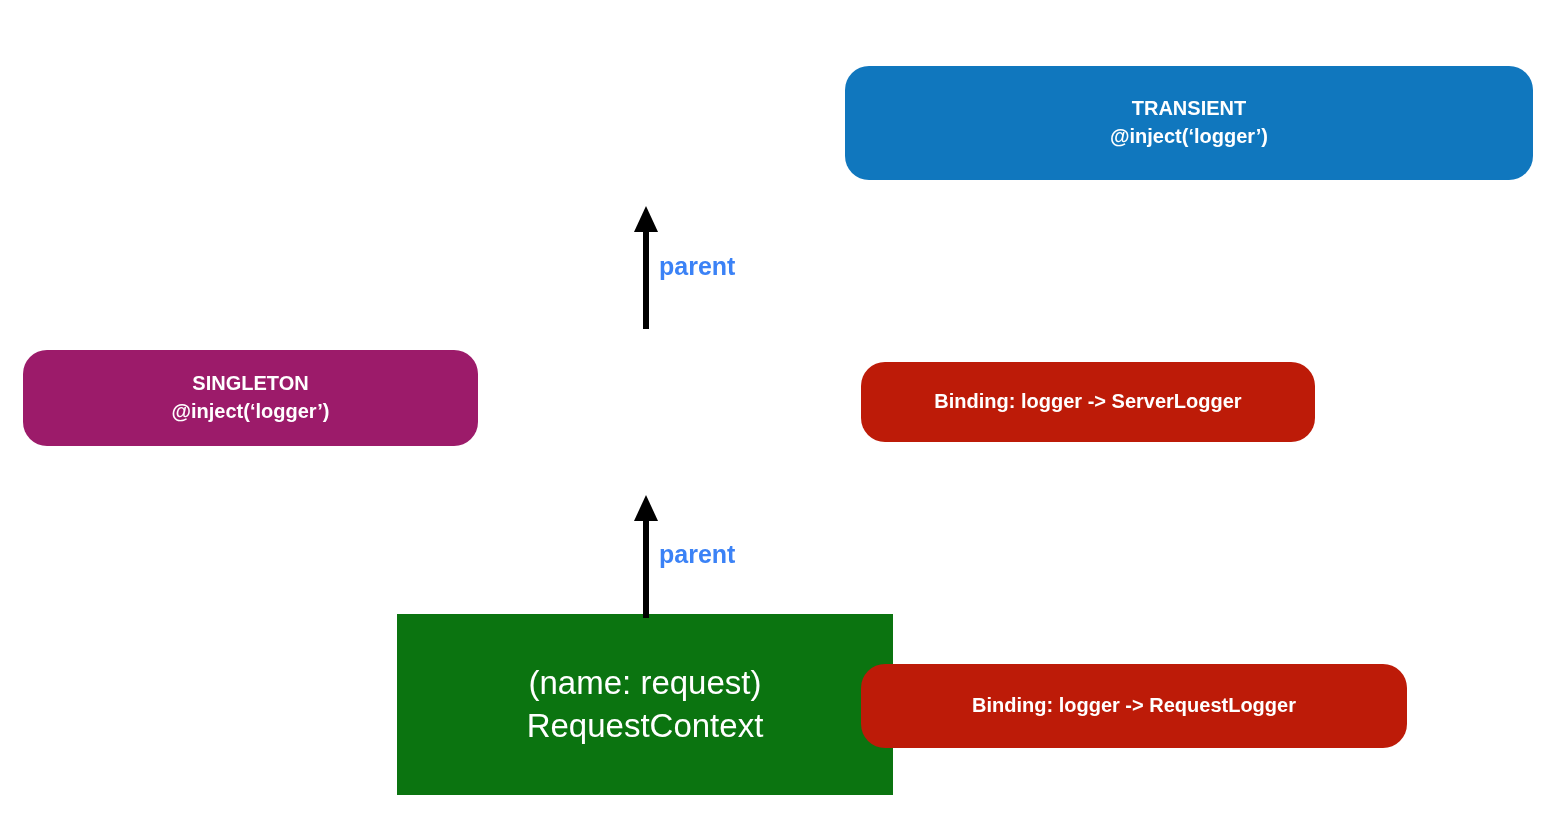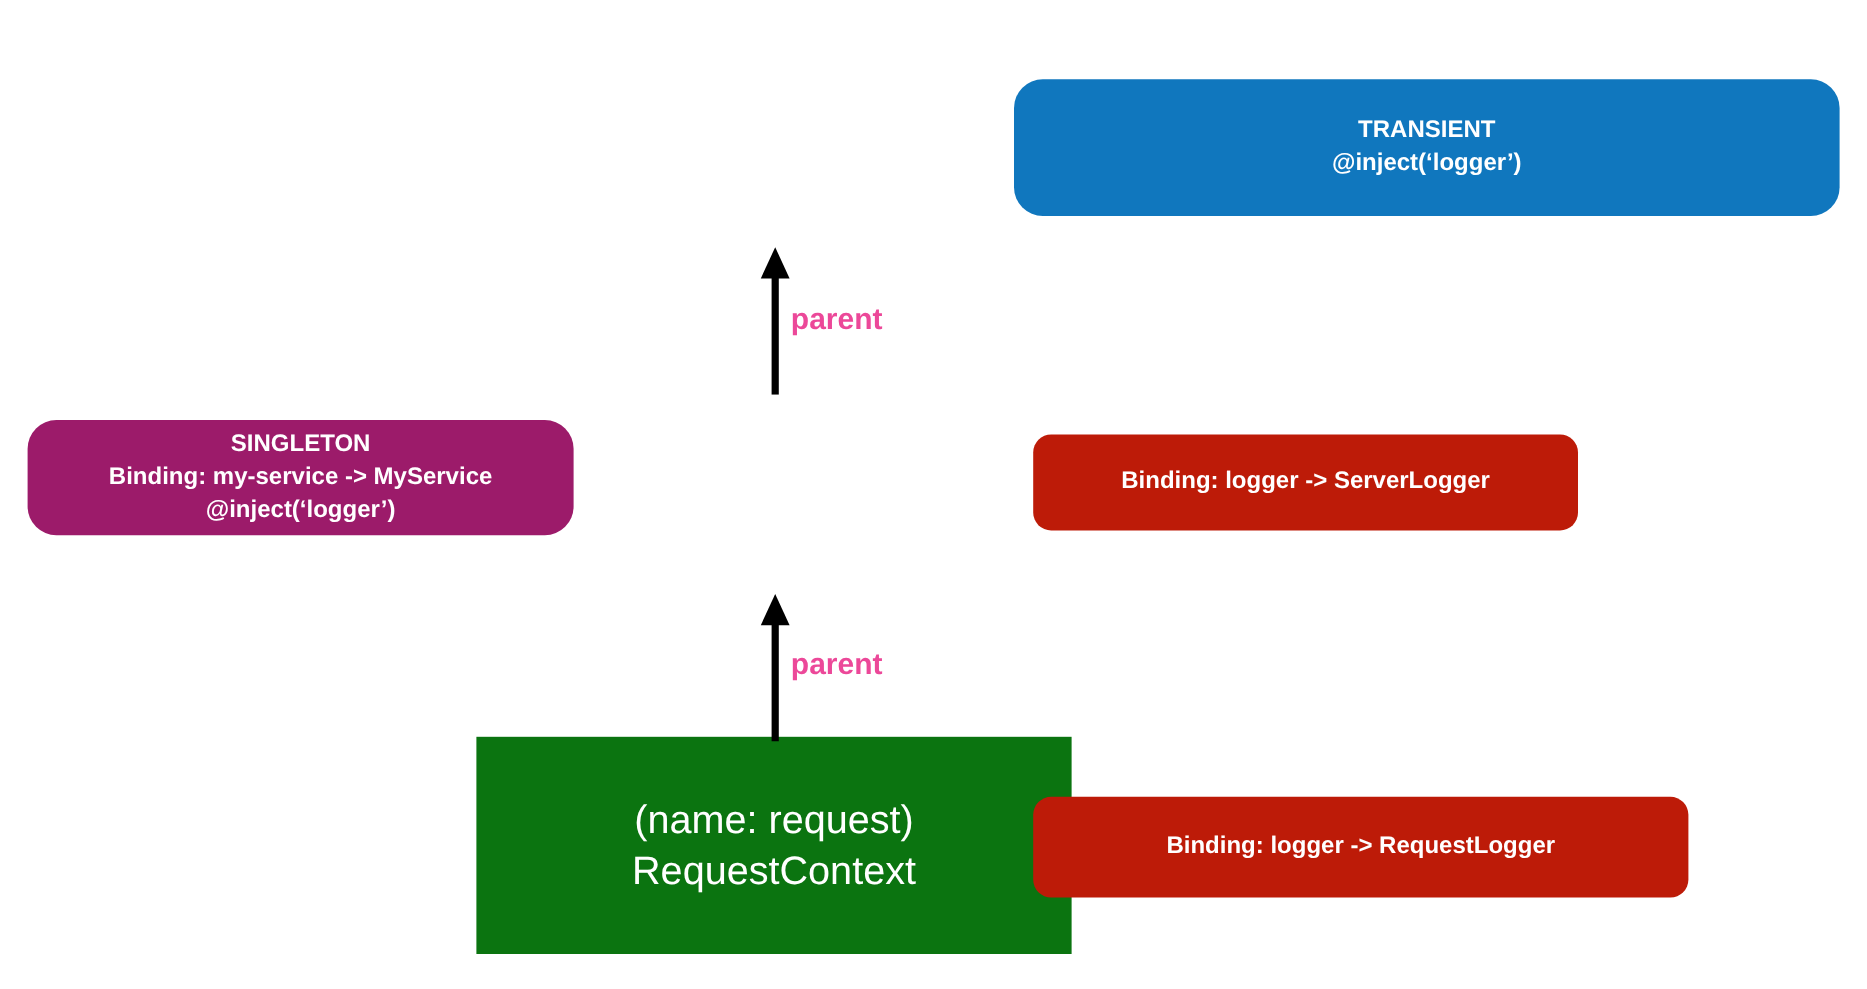--- a/index.html
+++ b/index.html
@@ -52,32 +52,32 @@
     line-height: 1.38;
     box-sizing: border-box;
     padding: 6px 18px;
   }
   .bubble .b-line {
     display: block;
     white-space: nowrap;
   }
   .bubble.transient { background: #1077BE; font-size: 20px; z-index: 5; }
   .bubble.singleton { background: #9C1B6A; font-size: 20px; z-index: 5; }
-  .bubble.binding   { background: #BD1B08; font-size: 20px; z-index: 5; border-radius: 15px; }
+  .bubble.binding   { background: #BD1B08; font-size: 20px; z-index: 5; }
 
   
   .arrow {
     position: absolute;
     z-index: 3;
   }
   .arrow svg { display: block; }
 
   .edge-label {
     position: absolute;
-    color: #ec4899;
+    color: #3b82f6;
     font-size: 25px;
     font-weight: bold;
     white-space: nowrap;
     z-index: 4;
   }
 </style>
 </head>
 <body>
 
 <div id="canvas">
@@ -105,21 +105,20 @@
   </div>
   <div class="edge-label" style="left:659px; top:540px;">parent</div>
 
   <div class="bubble transient" style="left:845px; top:66px; width:688px; height:114px;">
     <span class="b-line">TRANSIENT</span>
     <span class="b-line">@inject(‘logger’)</span>
   </div>
 
   <div class="bubble singleton" style="left:23px; top:350px; width:455px; height:96px;">
     <span class="b-line">SINGLETON</span>
-    <span class="b-line">Binding: my-service -&gt; MyService</span>
     <span class="b-line">@inject(‘logger’)</span>
   </div>
 
   <div class="bubble binding" style="left:861px; top:362px; width:454px; height:80px;">
     <span class="b-line">Binding: logger -&gt; ServerLogger</span>
   </div>
 
   <div class="bubble binding" style="left:861px; top:664px; width:546px; height:84px;">
     <span class="b-line">Binding: logger -&gt; RequestLogger</span>
   </div>

